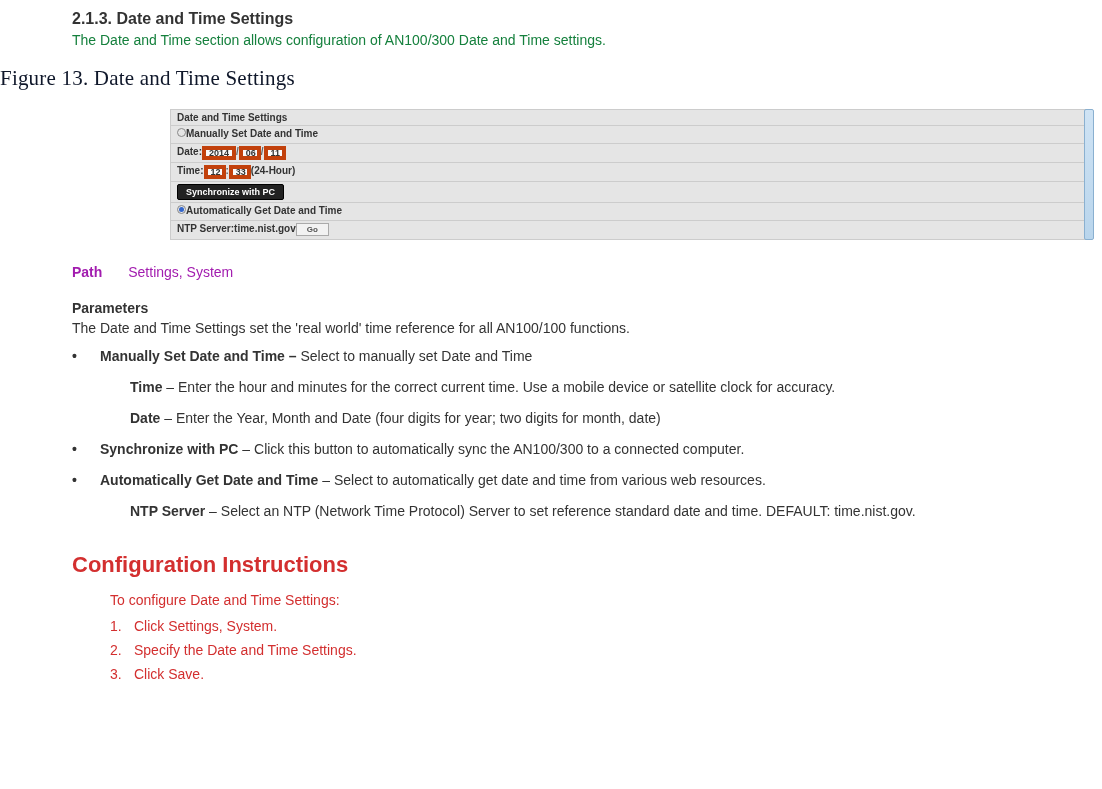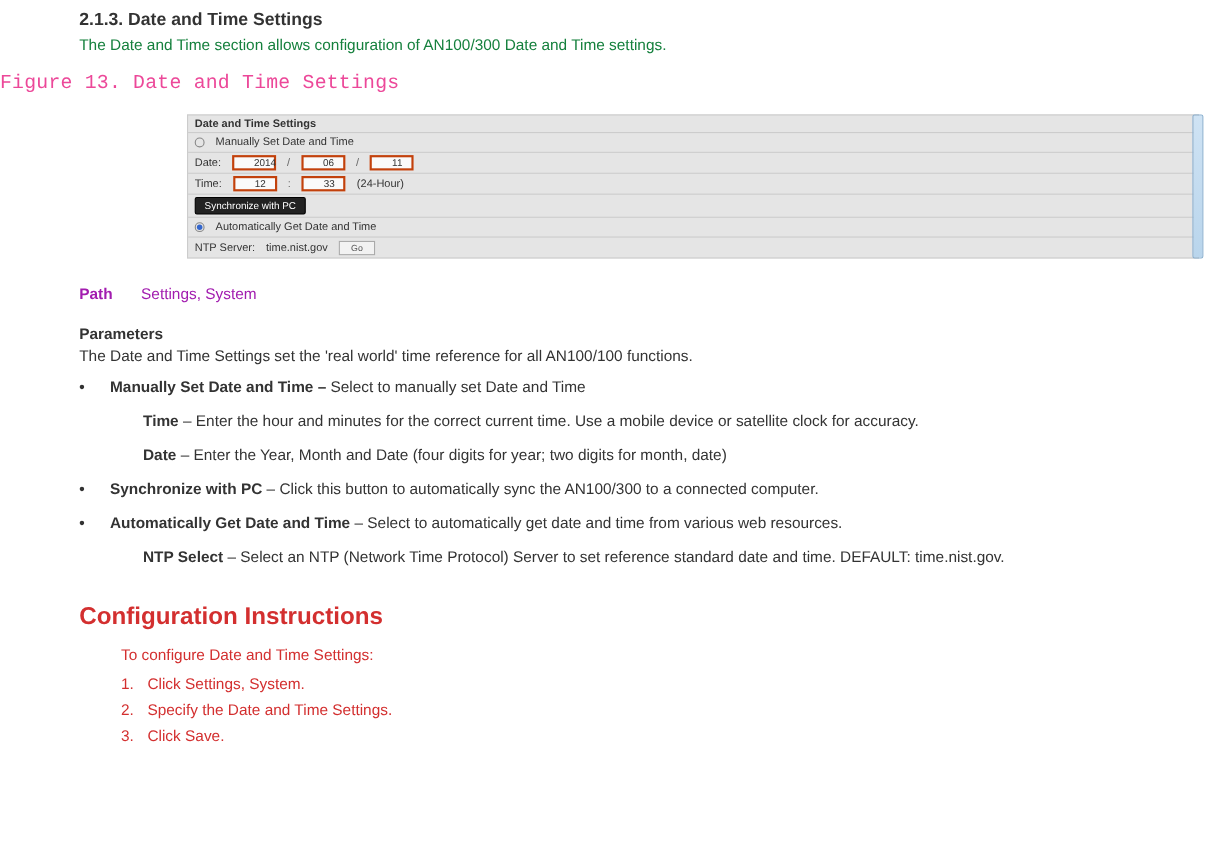--- a/index.html
+++ b/index.html
@@ -21,25 +21,25 @@
       color: #333;
       margin-left: 72px;
       margin-bottom: 4px;
     }
     .section-subtitle {
       color: #15803d;
       margin-left: 72px;
       margin-bottom: 18px;
     }
     .figure-caption {
-      font-size: 18px;
-      color: #ec4899;
+      font-size: 21px;
+      color: #0f172a;
       margin-left: 0;
       margin-bottom: 18px;
-      font-family: Liberation Mono, monospace;
+      font-family: Liberation Serif, serif;
       letter-spacing: 0.2px;
     }
     
     
     .figure-wrap {
       margin-left: 170px;
       margin-right: 12px;
       margin-bottom: 24px;
       position: relative;
     }
@@ -52,23 +52,24 @@
     .fig-header {
       padding: 2px 6px;
       font-weight: bold;
       border-bottom: 1px solid #ccc;
       font-size: 10px;
     }
     .fig-row {
       border-bottom: 1px solid #ccc;
       padding: 2px 6px;
       display: flex;
-      align-items: center;
-      gap: 10px;
+      align-items: flex-start;
+      gap: 0;
       min-height: 18px;
+      font-weight: bold;
     }
     .fig-row:last-child {
       border-bottom: none;
     }
     .fig-radio {
       width: 9px;
       height: 9px;
       border: 1px solid #888;
       border-radius: 50%;
       display: inline-flex;
@@ -81,25 +82,25 @@
       width: 5px;
       height: 5px;
       background: #3366cc;
       border-radius: 50%;
     }
     .fig-label {
       font-size: 10px;
       color: #333;
     }
     .fig-input {
-      border: 2px solid #c2410c;
+      border: 4px solid #c2410c;
       background: #fafafa;
       height: 14px;
       font-size: 9px;
-      padding: 0 18px;
+      padding: 0 3px;
       display: inline-flex;
       align-items: center;
     }
     .fig-sep {
       color: #666;
       font-size: 10px;
     }
     .fig-button {
       display: inline-block;
       background: #222;
@@ -283,21 +284,21 @@
 
   <ul class="bullet-list">
     <li class="bullet-item">
       <span class="bullet-title">Synchronize with PC</span><span> – Click this button to automatically sync the AN100/300 to a connected computer.</span>
     </li>
     <li class="bullet-item">
       <span class="bullet-title">Automatically Get Date and Time</span><span> – Select to automatically get date and time from various web resources.</span>
     </li>
   </ul>
   <div class="sub-item">
-    <span class="sub-label">NTP Select</span><span> – Select an NTP (Network Time Protocol) Server to set reference standard date and time. DEFAULT: time.nist.gov.</span>
+    <span class="sub-label">NTP Server</span><span> – Select an NTP (Network Time Protocol) Server to set reference standard date and time. DEFAULT: time.nist.gov.</span>
   </div>
 
   <div class="config-heading">Configuration Instructions</div>
   <div class="config-intro">To configure Date and Time Settings:</div>
   <ol class="steps">
     <li class="step-item">
       <span class="step-num">1.</span><span>Click Settings, System.</span>
     </li>
     <li class="step-item">
       <span class="step-num">2.</span><span>Specify the Date and Time Settings.</span>

